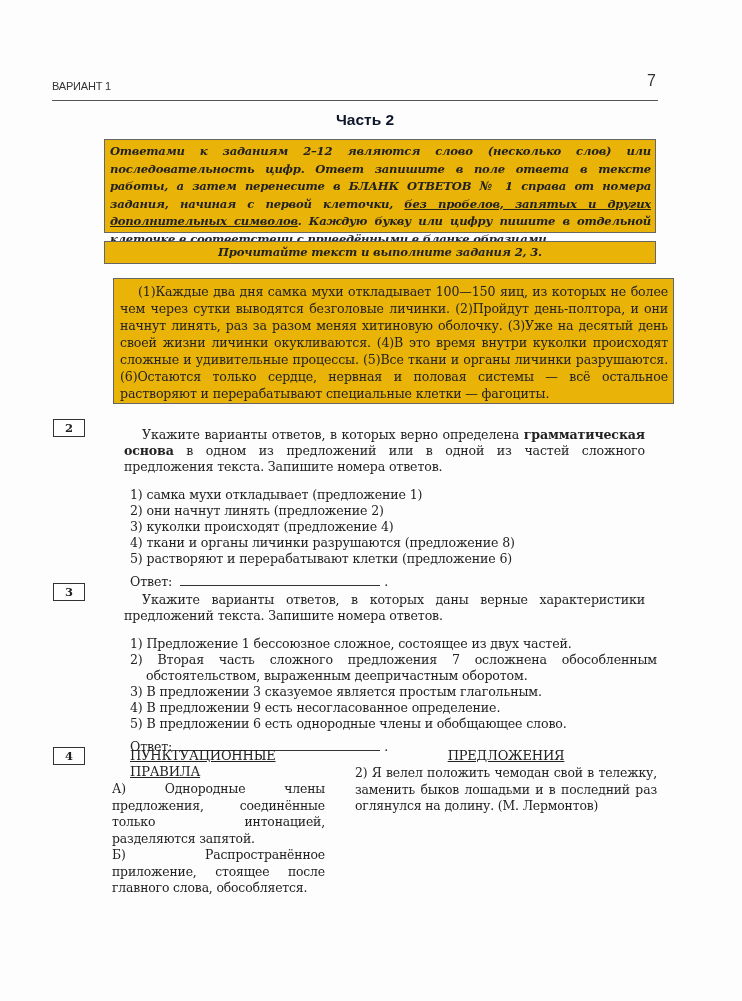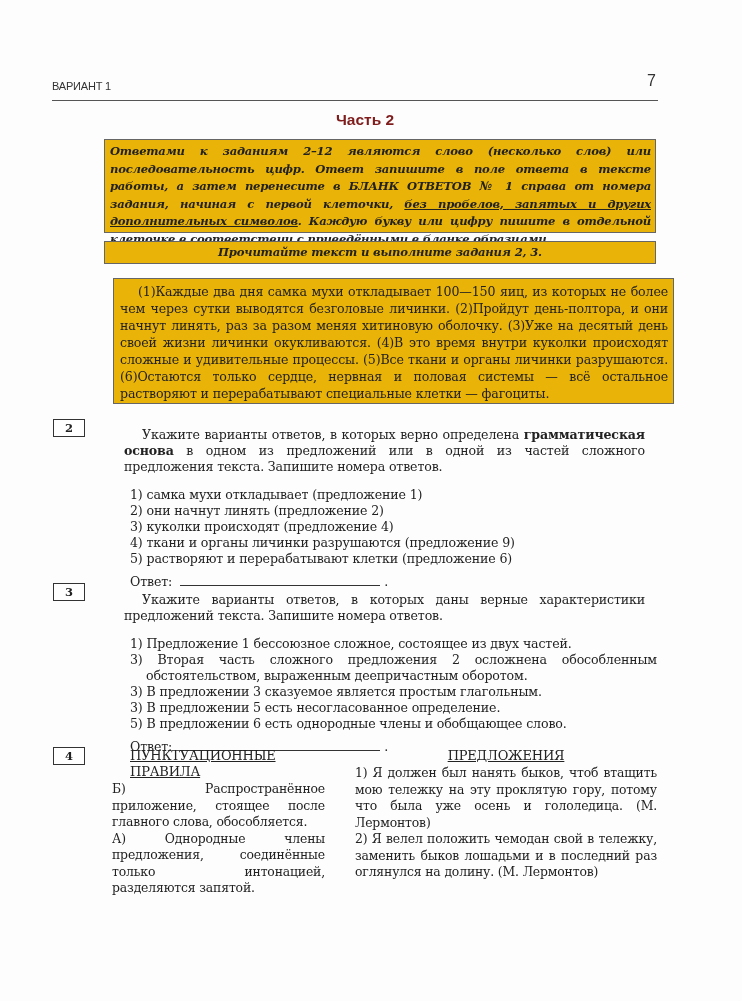--- a/index.html
+++ b/index.html
@@ -14,21 +14,21 @@
   .header .variant {
     position: absolute; left: 0; top: 4px;
     font-family: "Liberation Sans", sans-serif; font-size: 11px; letter-spacing: -0.2px; color: #333;
   }
   .header .pagenum {
     position: absolute; right: 2px; top: -4px;
     font-family: "Liberation Sans", sans-serif; font-size: 16px; color: #333;
   }
   .part-title {
     position: absolute; left: 0; width: 730px; top: 111px; text-align: center;
-    font-family: "Liberation Sans", sans-serif; font-weight: bold; font-size: 15.5px; color: #7f1d1d;
+    font-family: "Liberation Sans", sans-serif; font-weight: bold; font-size: 15.5px; color: #0f172a;
   }
   .box {
     position: absolute; border: 1.3px solid #666; background: #eab308; box-sizing: border-box;
   }
   .instr {
     left: 104px; top: 139px; width: 552px; height: 94px; padding: 3px 4px 0 5px;
     font-style: italic; font-weight: bold; font-size: 11.6px; line-height: 17.6px;
     text-align: justify; font-family: "DejaVu Serif", serif; color: #222;
     letter-spacing: -0.25px;
   }
@@ -89,50 +89,49 @@
   <p>(1)Каждые два дня самка мухи откладывает 100—150 яиц, из которых не более чем через сутки выводятся безголовые личинки. (2)Пройдут день-полтора, и они начнут линять, раз за разом меняя хитиновую оболочку. (3)Уже на десятый день своей жизни личинки окукливаются. (4)В это время внутри куколки происходят сложные и удивительные процессы. (5)Все ткани и органы личинки разрушаются. (6)Остаются только сердце, нервная и половая системы — всё остальное растворяют и перерабатывают специальные клетки — фагоциты.</p>
 </div>
 
 <div class="tasknum" style="top:419px;">2</div>
 <div class="task" style="top:415px;">
   <p class="q"><span>Укажите варианты ответов, в которых верно определена </span><b>грамматическая основа</b><span> в одном из предложений или в одной из частей сложного предложения текста. Запишите номера ответов.</span></p>
   <ol>
     <li>1) самка мухи откладывает (предложение 1)</li>
     <li>2) они начнут линять (предложение 2)</li>
     <li>3) куколки происходят (предложение 4)</li>
-    <li>4) ткани и органы личинки разрушаются (предложение 9)</li>
+    <li>4) ткани и органы личинки разрушаются (предложение 8)</li>
     <li>5) растворяют и перерабатывают клетки (предложение 6)</li>
   </ol>
   <div class="answer">
     <span>Ответ:</span><span class="line"></span><span class="dot">.</span>
   </div>
 </div>
 
 <div class="tasknum" style="top:583px;">3</div>
 <div class="task" style="top:580px;">
   <p class="q">Укажите варианты ответов, в которых даны верные характеристики предложений текста. Запишите номера ответов.</p>
   <ol>
     <li>1) Предложение 1 бессоюзное сложное, состоящее из двух частей.</li>
-    <li>3) Вторая часть сложного предложения 2 осложнена обособленным обстоятельством, выраженным деепричастным оборотом.</li>
+    <li>2) Вторая часть сложного предложения 7 осложнена обособленным обстоятельством, выраженным деепричастным оборотом.</li>
     <li>3) В предложении 3 сказуемое является простым глагольным.</li>
-    <li>3) В предложении 5 есть несогласованное определение.</li>
+    <li>4) В предложении 9 есть несогласованное определение.</li>
     <li>5) В предложении 6 есть однородные члены и обобщающее слово.</li>
   </ol>
   <div class="answer">
     <span>Ответ:</span><span class="line"></span><span class="dot">.</span>
   </div>
 </div>
 
 <div class="tasknum" style="top:747px;">4</div>
 <div class="task" style="top:744px;">
   <div class="cols">
     <div class="col-left">
       <div class="col-head">ПУНКТУАЦИОННЫЕ ПРАВИЛА</div>
+      <div class="col-item">А) Однородные члены предложения, соединённые только интонацией, разделяются запятой.</div>
       <div class="col-item">Б) Распространённое приложение, стоящее после главного слова, обособляется.</div>
-      <div class="col-item">А) Однородные члены предложения, соединённые только интонацией, разделяются запятой.</div>
     </div>
     <div class="col-right">
       <div class="col-head">ПРЕДЛОЖЕНИЯ</div>
-      <div class="col-item">1) Я должен был нанять быков, чтоб втащить мою тележку на эту проклятую гору, потому что была уже осень и гололедица. (М. Лермонтов)</div>
       <div class="col-item">2) Я велел положить чемодан свой в тележку, заменить быков лошадьми и в последний раз оглянулся на долину. (М. Лермонтов)</div>
     </div>
   </div>
 </div>
 
 </body></html>

